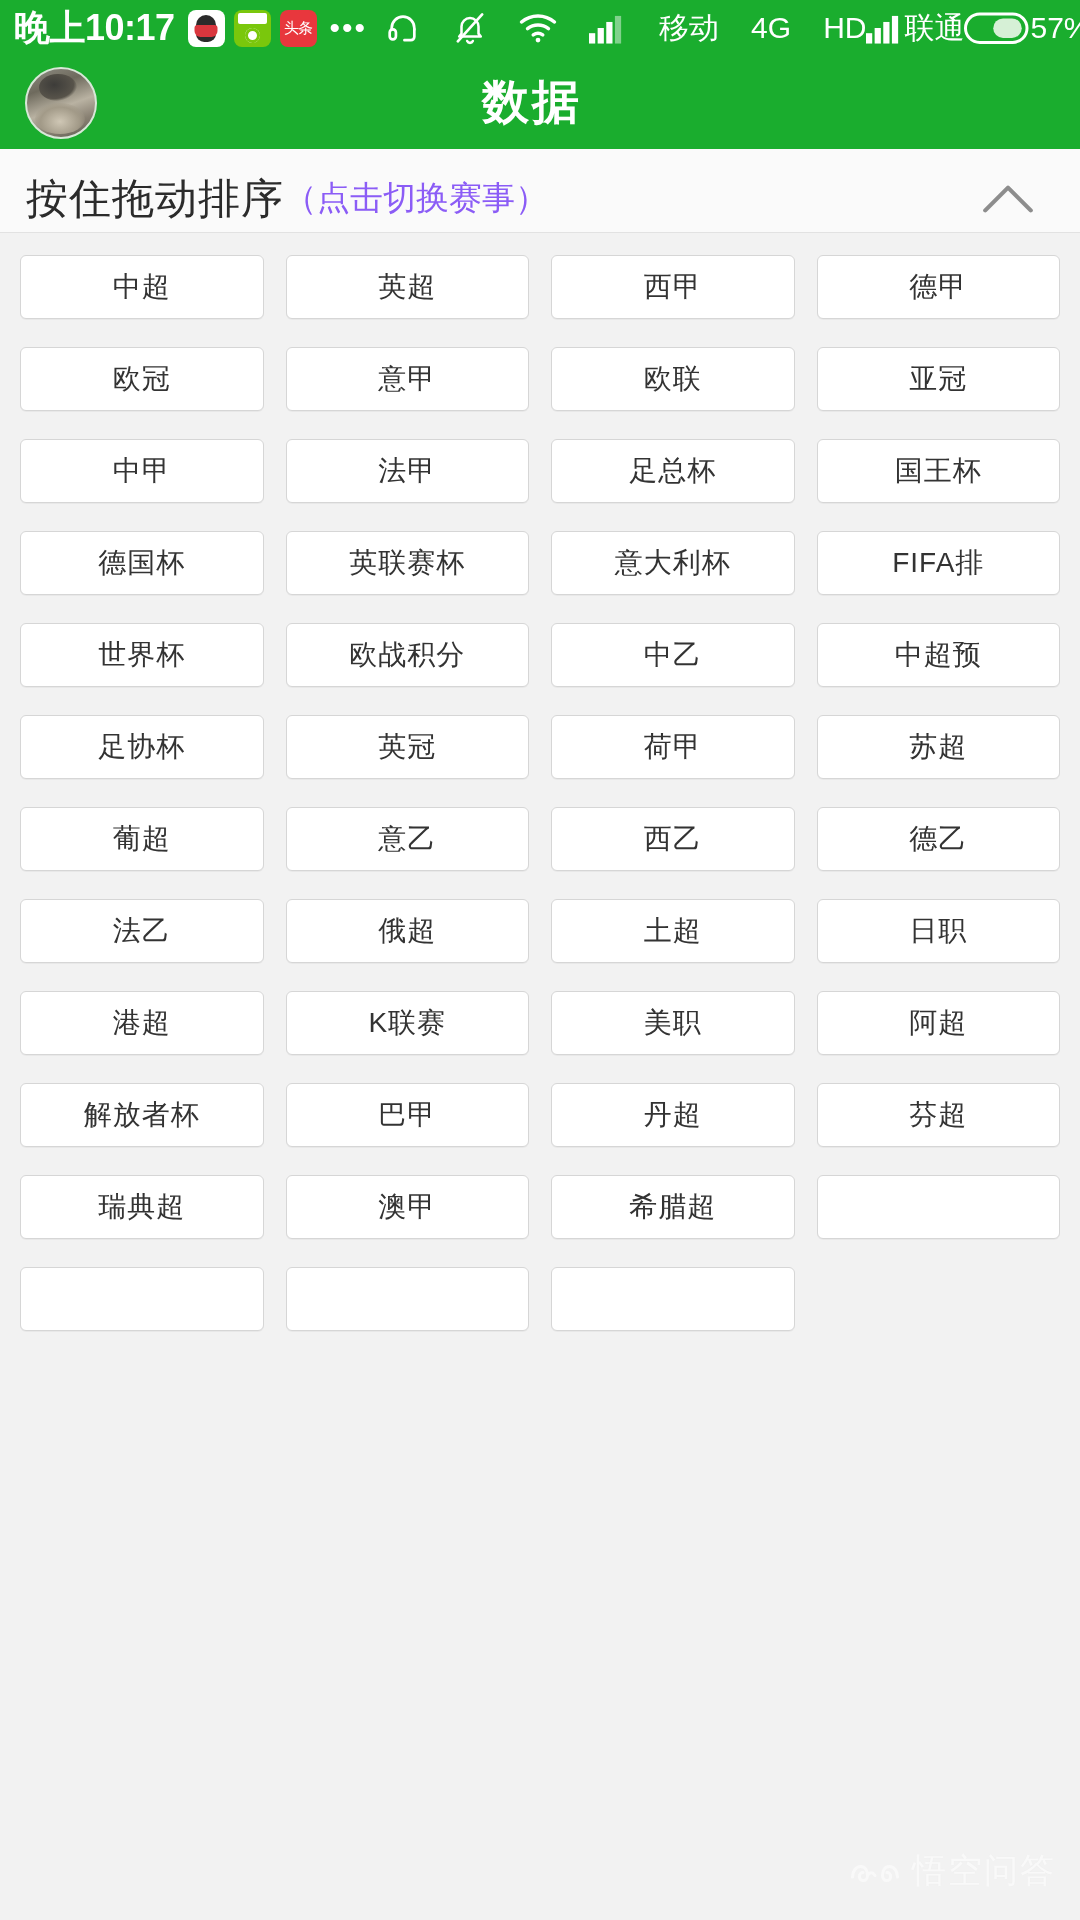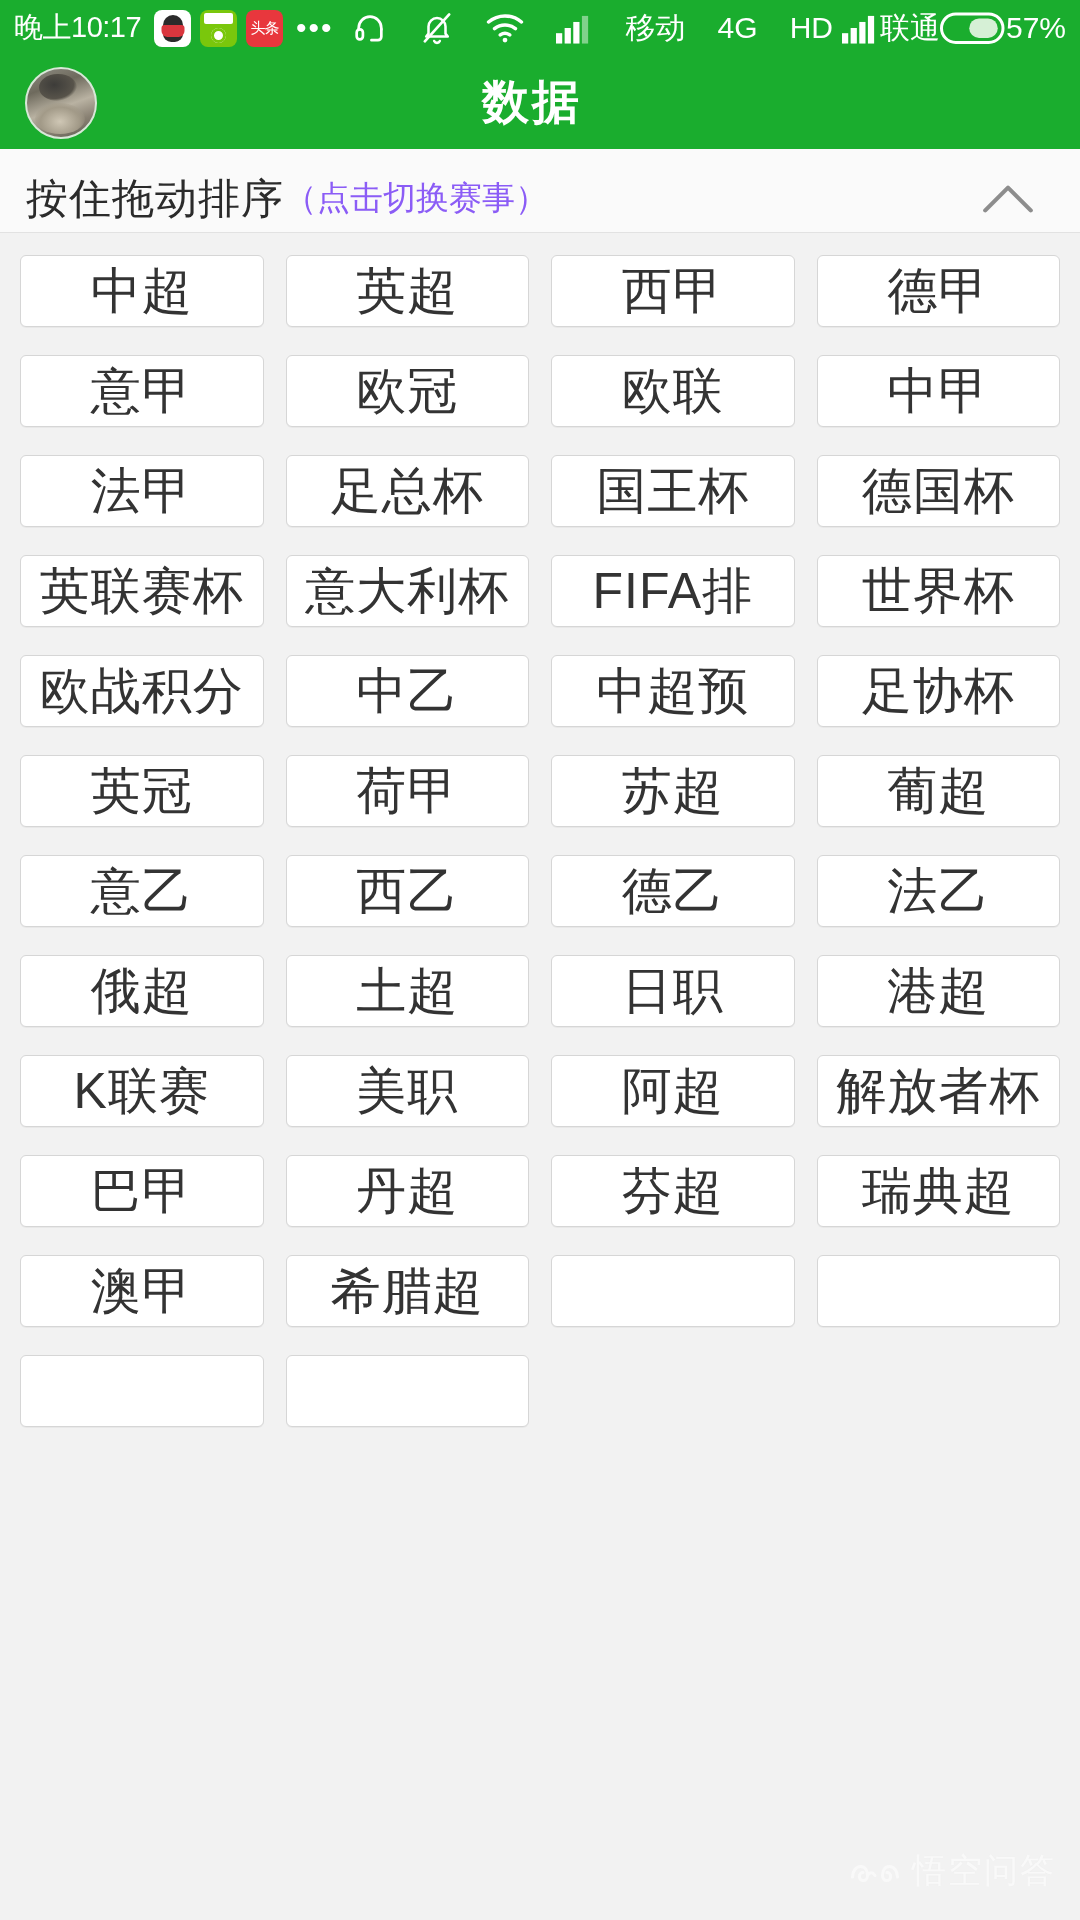--- a/index.html
+++ b/index.html
@@ -10,21 +10,21 @@
     overflow:hidden;
   }
   .phone { position:relative; width:1080px; height:1920px; background:#f2f2f2; }
 
   
   .statusbar {
     height:56px; background:#1aad2e; color:#fff;
     display:flex; align-items:center; padding:0 14px;
     font-size:30px; letter-spacing:0;
   }
-  .sb-time { font-size:29px; font-weight:400; letter-spacing:-0.5px; white-space:nowrap; }
+  .sb-time { font-size:36px; font-weight:700; letter-spacing:-0.5px; white-space:nowrap; }
   .sb-icons-left { display:flex; align-items:center; gap:9px; margin-left:13px; }
   .appicon { width:37px; height:37px; border-radius:8px; display:block; position:relative; overflow:hidden; }
   .appicon.qq { background:#ffffff; }
   .appicon.qq::before{
     content:""; position:absolute; left:50%; top:5px; transform:translateX(-50%);
     width:20px; height:27px; border-radius:11px 11px 9px 9px; background:#2b2b2b;
   }
   .appicon.qq::after{
     content:""; position:absolute; left:50%; top:15px; transform:translateX(-50%);
     width:23px; height:12px; background:#d9363e; border-radius:3px 3px 6px 6px;
@@ -87,23 +87,23 @@
   .chev {
     margin-left:auto; margin-right:46px; width:52px; height:52px;
     display:flex; align-items:center; justify-content:center;
   }
 
   
   .gridwrap { padding:22px 20px 0 20px; background:#f2f2f2;
               height:calc(1920px - 56px - 93px - 85px); overflow:hidden; }
   .grid { display:grid; grid-template-columns:repeat(4,1fr); gap:28px 22px; }
   .cell {
-    height:72px; background:#ffffff; border:1px solid #d6d6d6; border-radius:6px;
+    height:64px; background:#ffffff; border:1px solid #d6d6d6; border-radius:6px;
     display:flex; align-items:center; justify-content:center;
-    font-size:50px; color:#333333; letter-spacing:1px;
+    font-size:28px; color:#333333; letter-spacing:1px;
     box-shadow:0 1px 0 rgba(0,0,0,0.04);
     overflow:hidden; white-space:nowrap;
   }
 
   
   .watermark {
     position:absolute; right:24px; bottom:26px;
     display:flex; align-items:center; gap:10px;
     opacity:0.55; pointer-events:none;
   }
@@ -189,23 +189,24 @@
       </svg>
     </span>
   </div>
 
   <div class="gridwrap">
     <div class="grid" id="league-grid">
         <div class="cell">中超</div>
         <div class="cell">英超</div>
         <div class="cell">西甲</div>
         <div class="cell">德甲</div>
+        <div class="cell">欧冠</div>
         <div class="cell">意甲</div>
-        <div class="cell">欧冠</div>
         <div class="cell">欧联</div>
+        <div class="cell">亚冠</div>
         <div class="cell">中甲</div>
         <div class="cell">法甲</div>
         <div class="cell">足总杯</div>
         <div class="cell">国王杯</div>
         <div class="cell">德国杯</div>
         <div class="cell">英联赛杯</div>
         <div class="cell">意大利杯</div>
         <div class="cell">FIFA排</div>
         <div class="cell">世界杯</div>
         <div class="cell">欧战积分</div>

